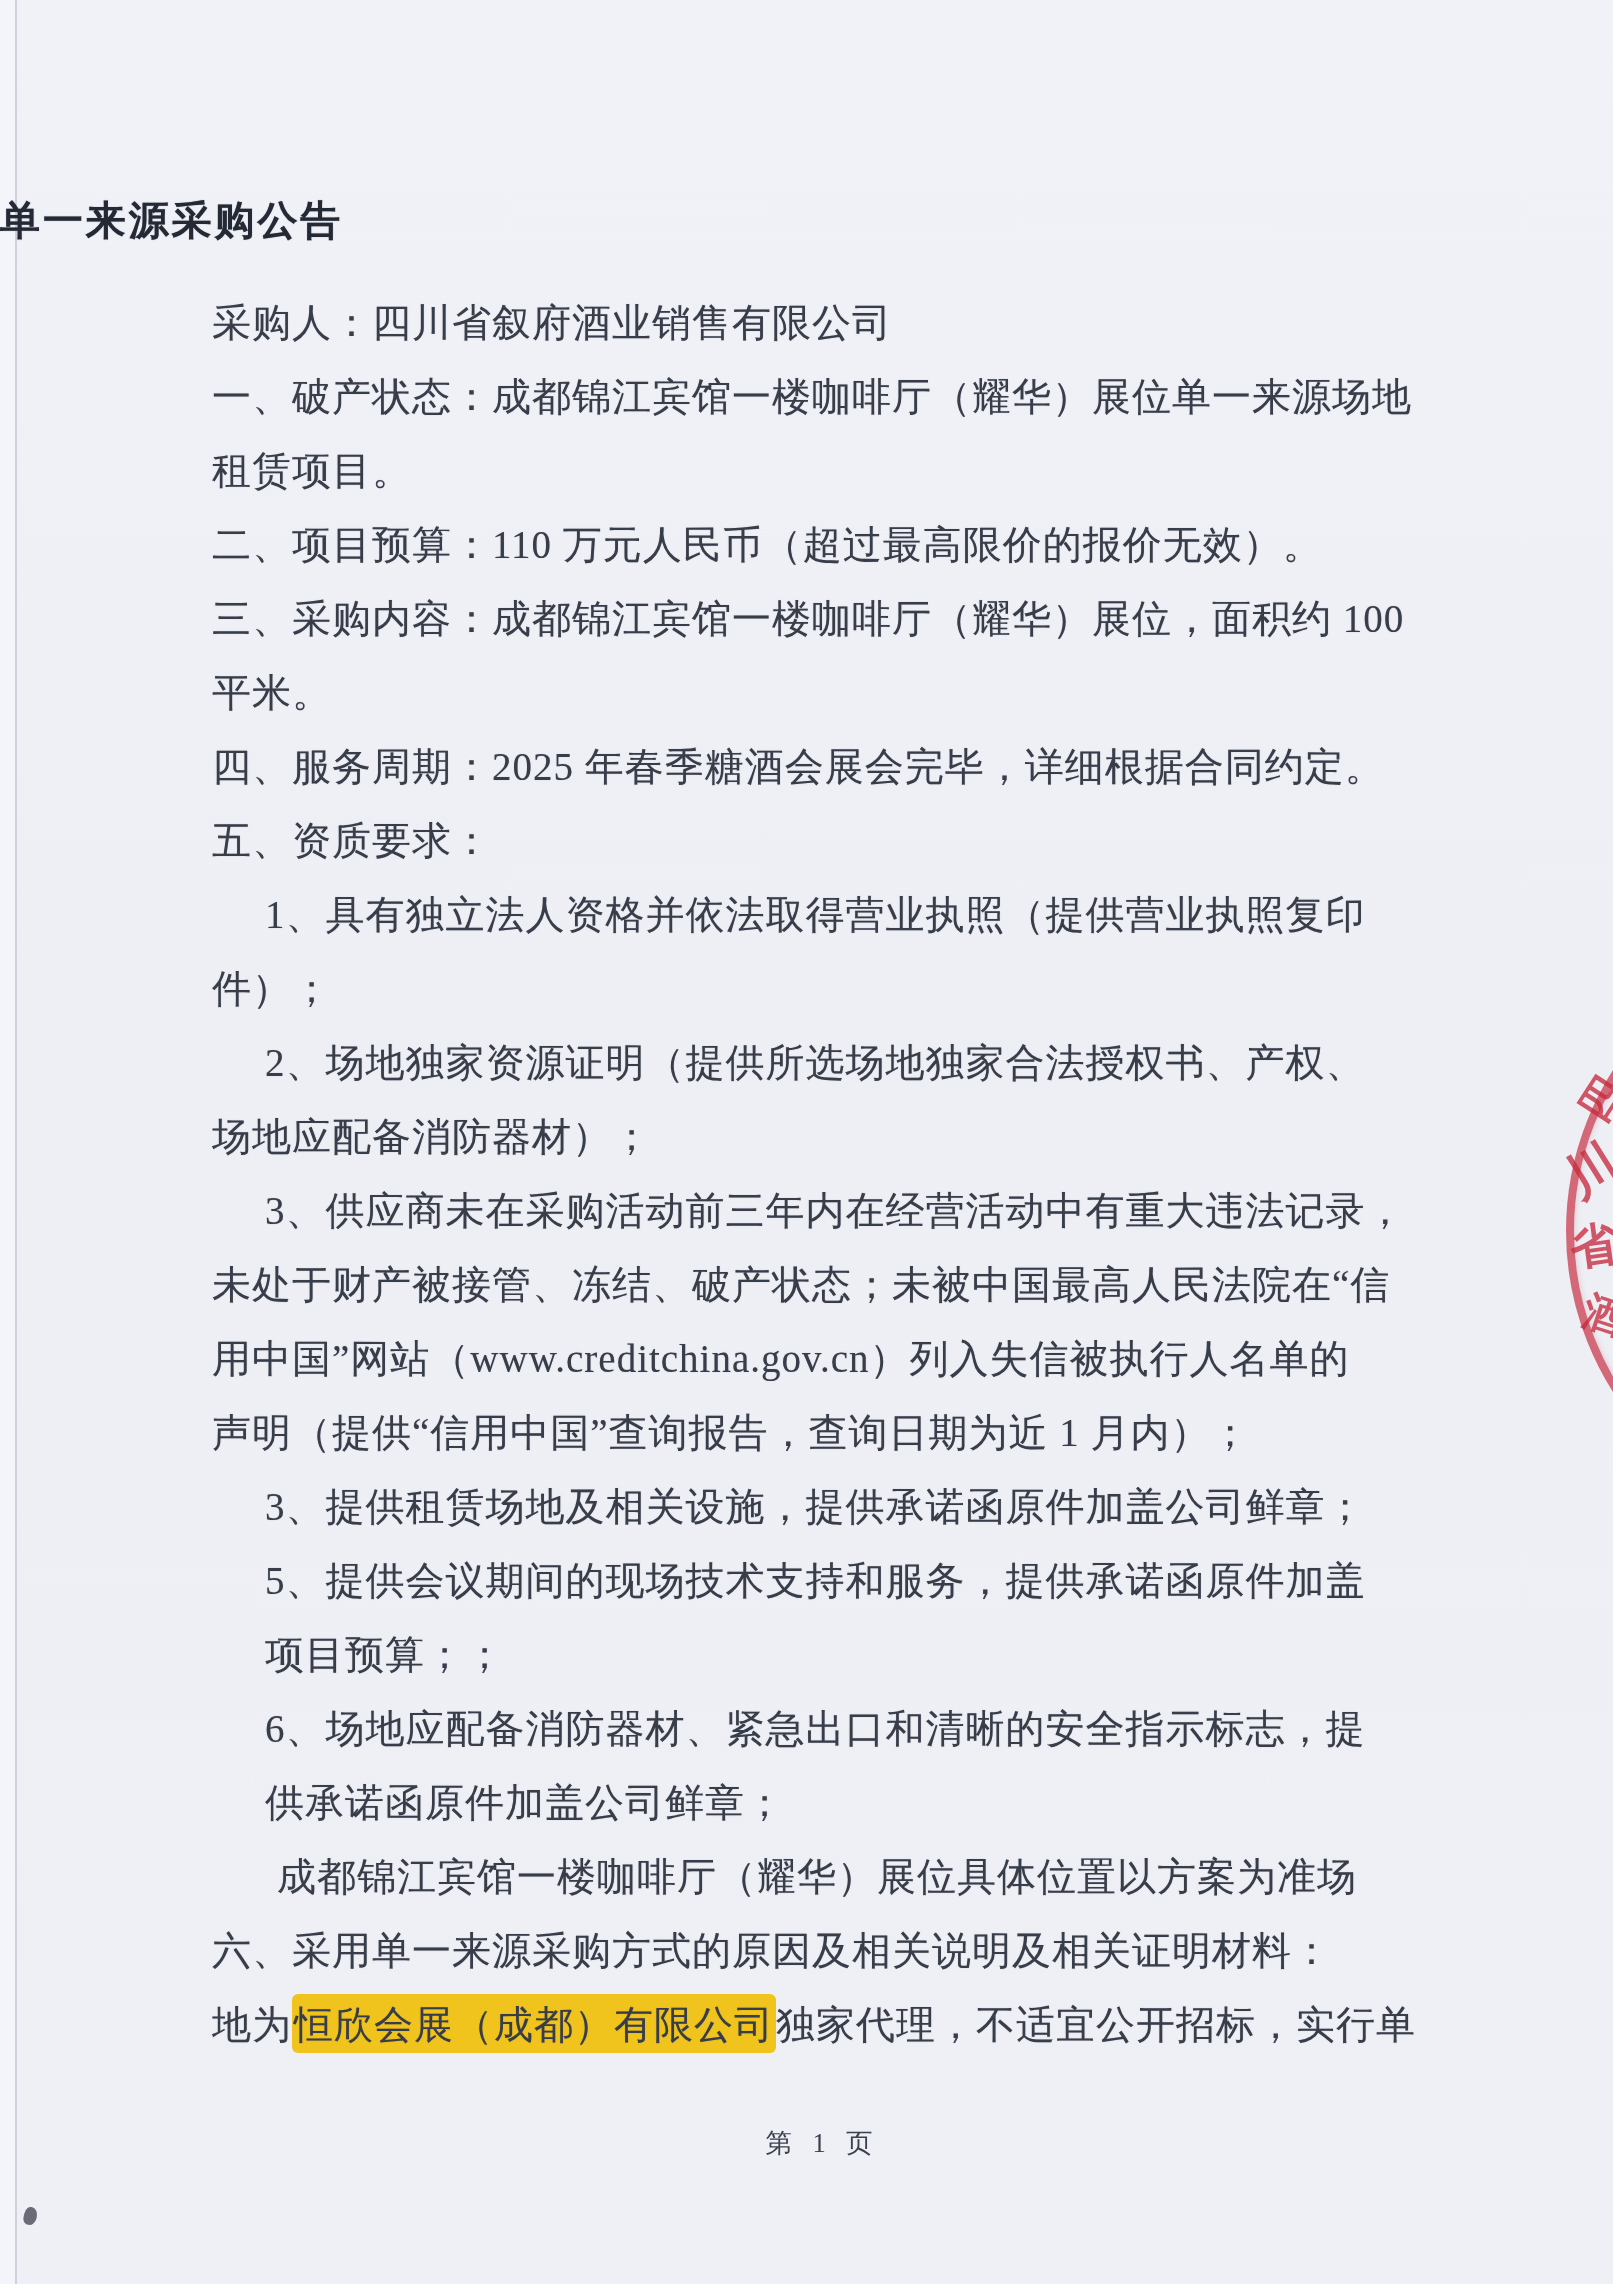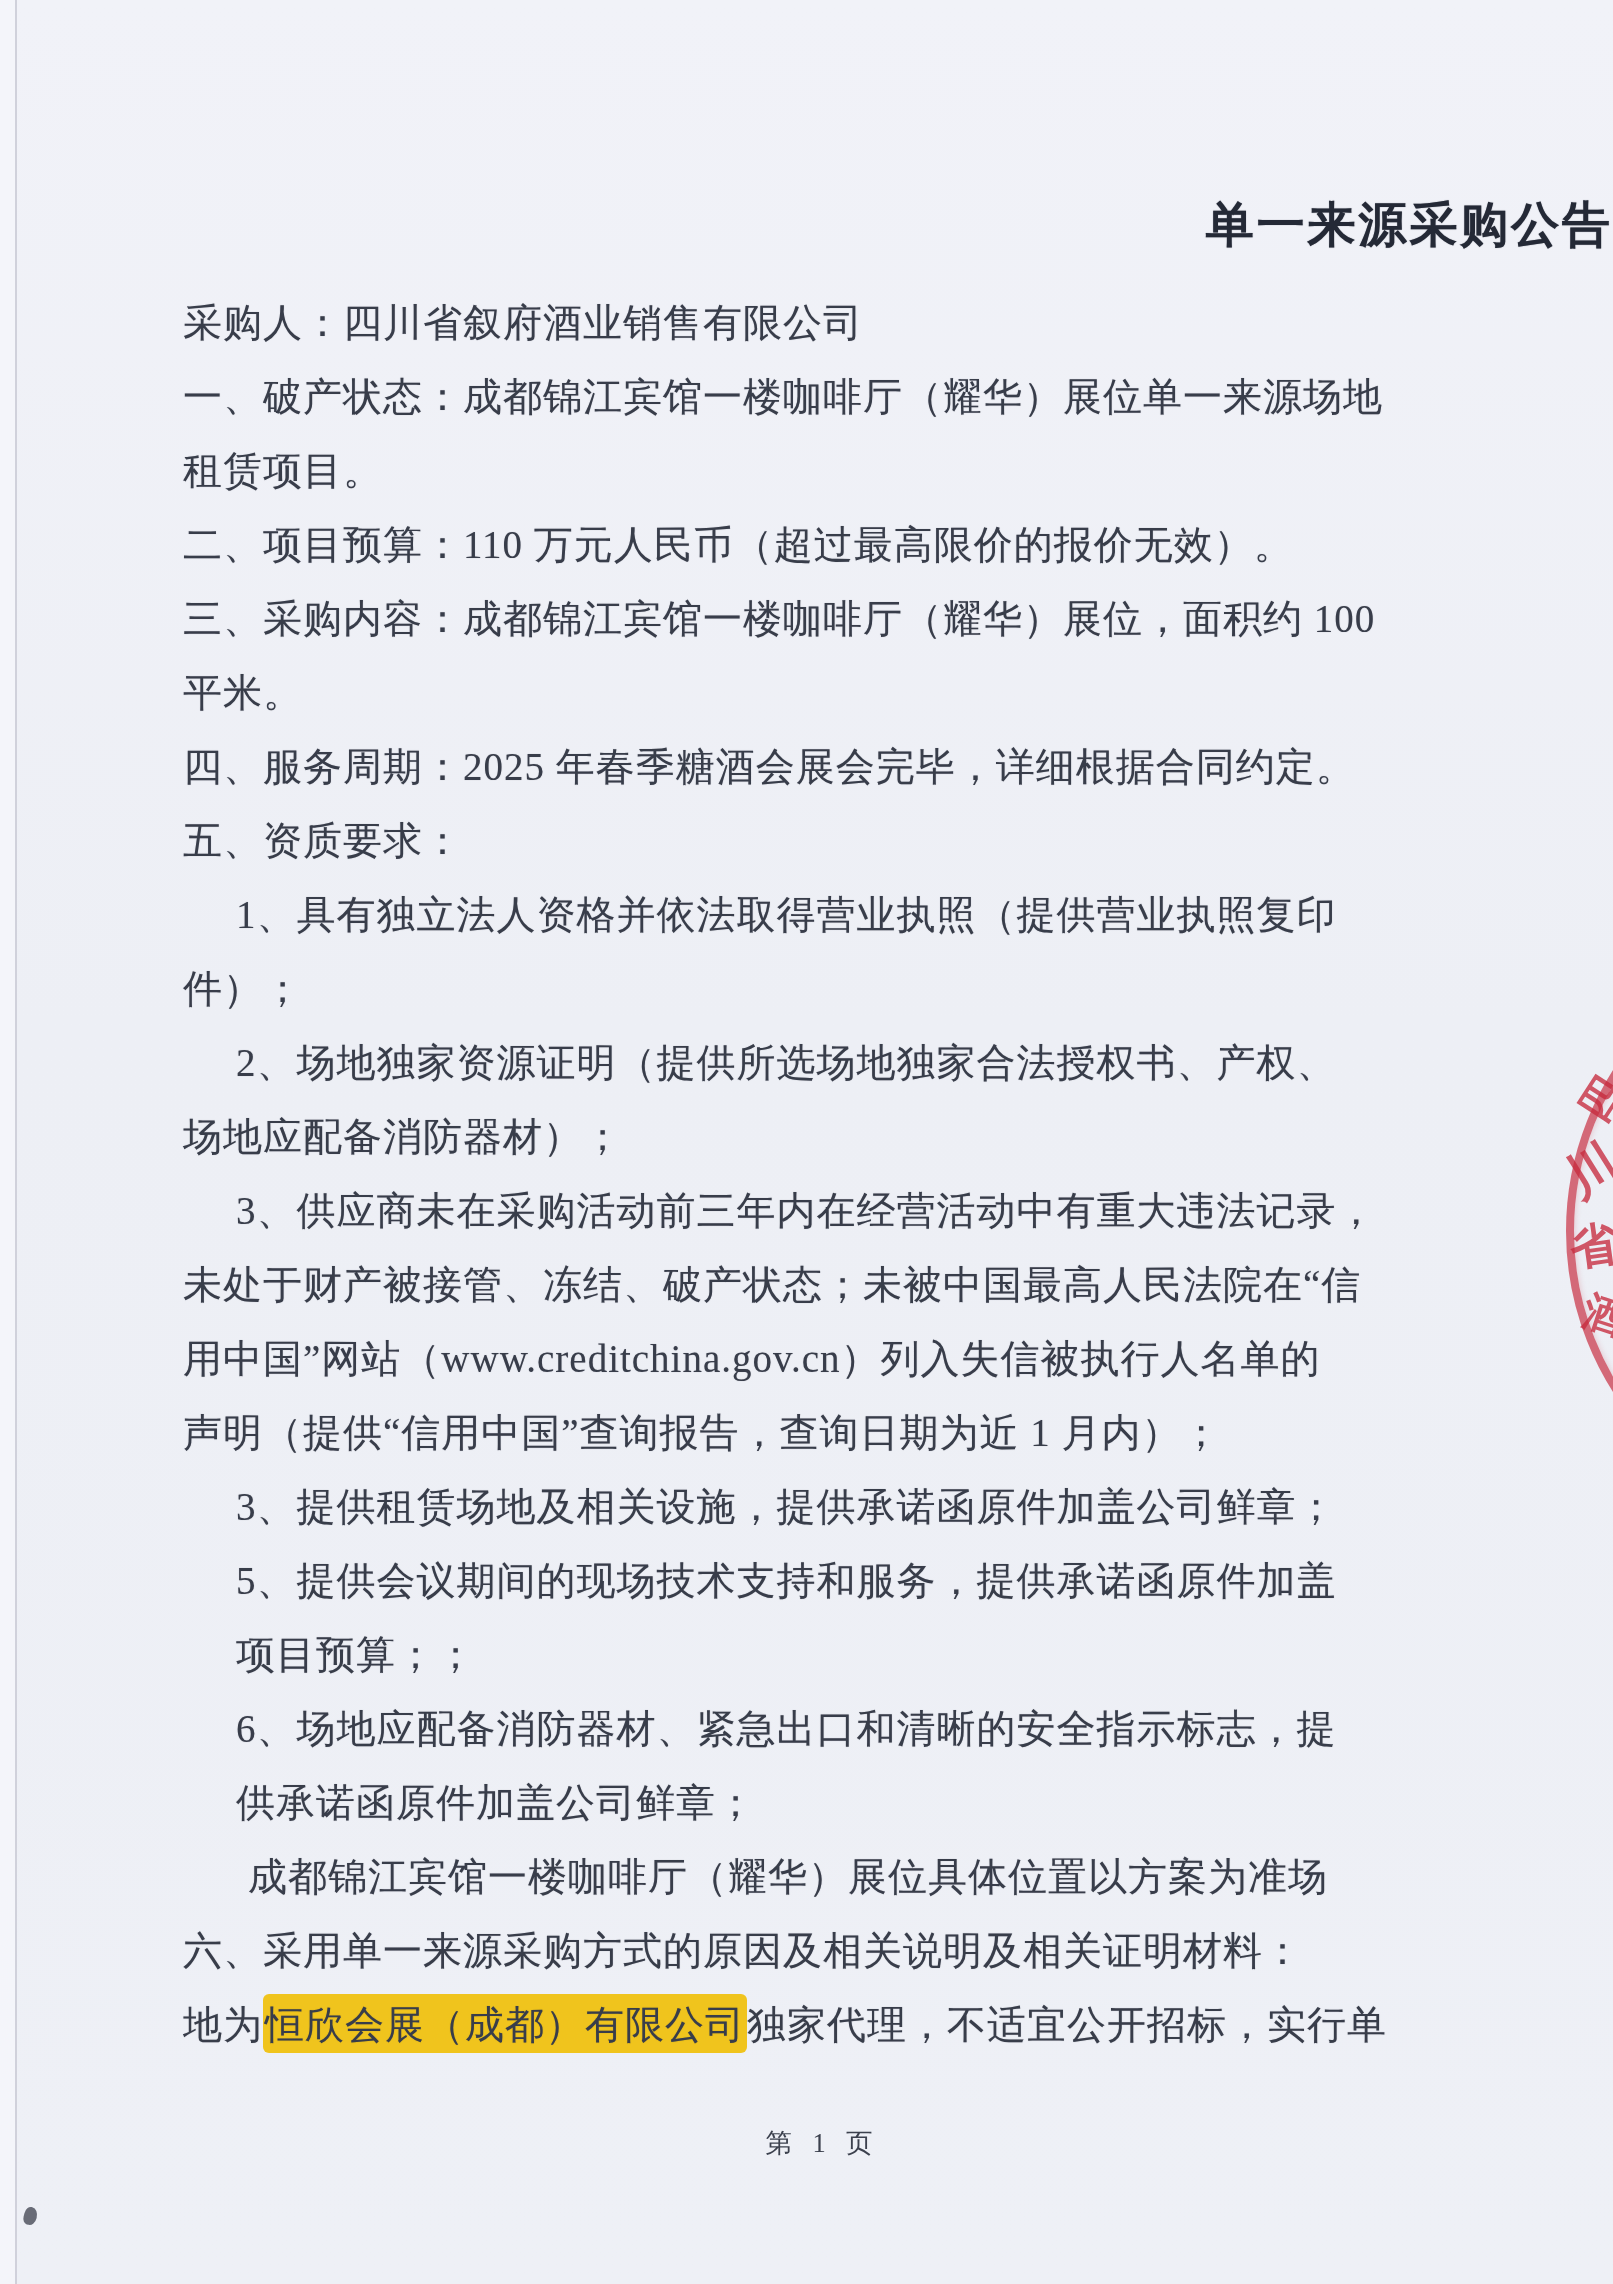--- a/index.html
+++ b/index.html
@@ -12,26 +12,26 @@
   .page {
     position:absolute; inset:0;
     background:linear-gradient(180deg,#f1f2f8 0%,#edeff5 45%,#eef0f6 100%);
   }
   .scan-edge {
     position:absolute; left:0; top:0; width:14.7px; height:100%;
     background:#f4f5fa; border-right:2px solid rgba(140,143,160,0.35);
   }
   .doc-title {
     position:absolute; top:193px; left:0; width:100%;
-    text-align:right; font-size:48px; font-weight:bold;
+    text-align:left; font-size:40px; font-weight:bold;
     letter-spacing:2.9px; color:#242936;
     text-shadow:0 0 1px rgba(36,41,54,0.55);
   }
   .doc-body {
-    position:absolute; left:183px; top:286px; width:1294px;
+    position:absolute; left:212px; top:286px; width:1294px;
   }
   .line {
     height:74px; line-height:74px; font-size:39px; letter-spacing:1px;
     white-space:nowrap; color:#383d4a;
     text-shadow:0 0 1px rgba(56,61,74,0.35);
   }
   .ind-1 { padding-left:53px; }
   .ind-2 { padding-left:65px; }
   .mark {
     background:var(--hl,#f0c41d);

